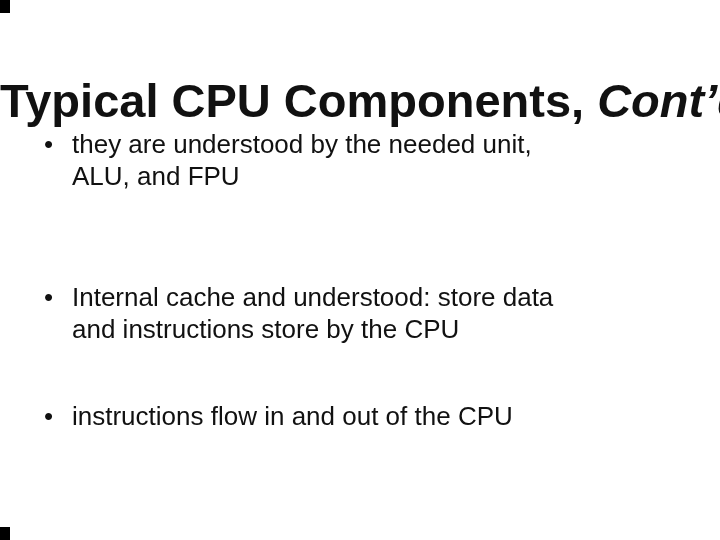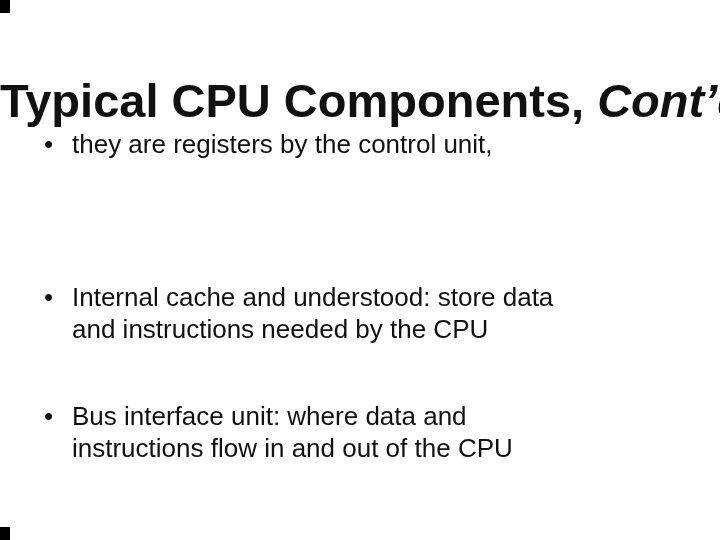--- a/index.html
+++ b/index.html
@@ -68,33 +68,33 @@
 <div class="slide">
 
   <div class="corner-mark top"></div>
   <div class="corner-mark bottom"></div>
 
   <h1 class="slide-title"><span>Typical CPU Components, </span><span class="italic">Cont’d</span></h1>
 
   <div class="bullet bullet-1">
     <span class="marker">•</span>
     <div class="lines">
-      <div>they are registers by the control unit,</div>
+      <div>they are understood by the needed unit,</div>
+      <div>ALU, and FPU</div>
     </div>
   </div>
 
   <div class="bullet bullet-2">
     <span class="marker">•</span>
     <div class="lines">
       <div>Internal cache and understood: store data</div>
-      <div>and instructions needed by the CPU</div>
+      <div>and instructions store by the CPU</div>
     </div>
   </div>
 
   <div class="bullet bullet-3">
     <span class="marker">•</span>
     <div class="lines">
-      <div>Bus interface unit: where data and</div>
       <div>instructions flow in and out of the CPU</div>
     </div>
   </div>
 
 </div>
 
 </body></html>

